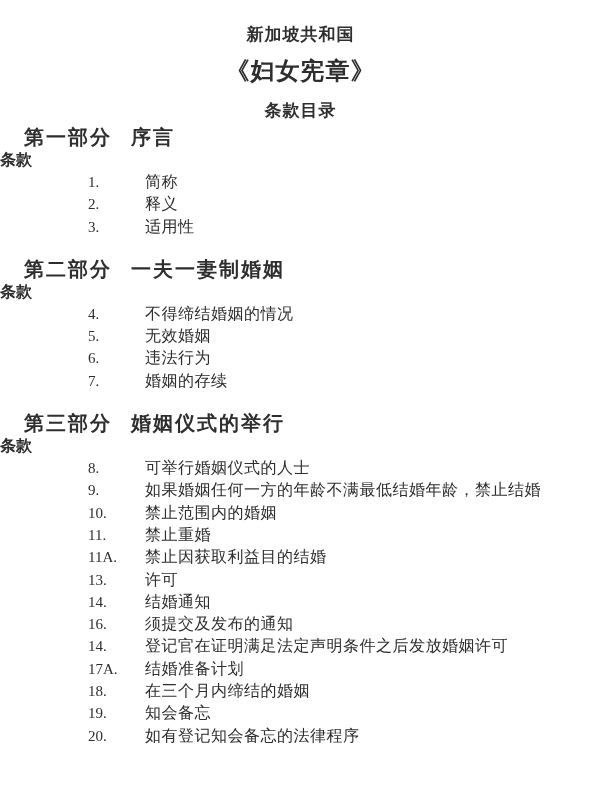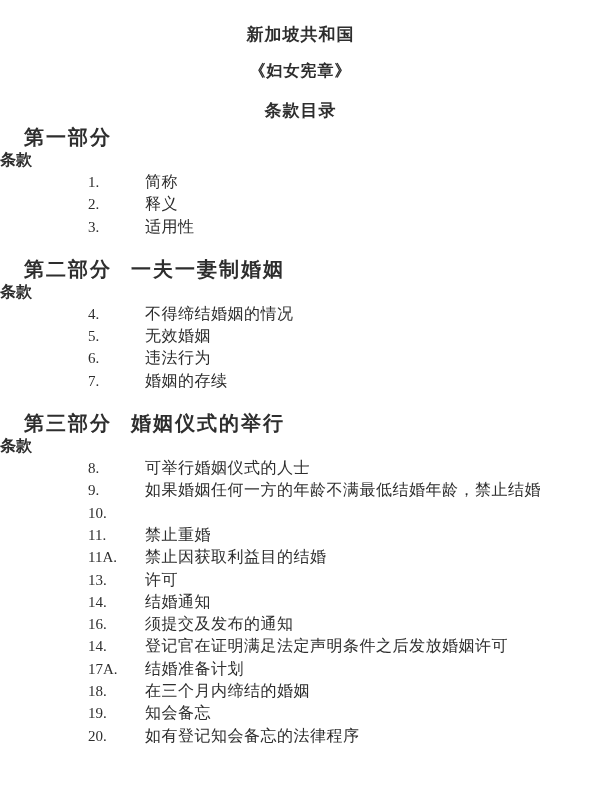--- a/index.html
+++ b/index.html
@@ -25,21 +25,21 @@
   }
   .hdr-country {
     margin-top: 25px;
     font-size: 17px;
     line-height: 20px;
     font-weight: 700;
     letter-spacing: 1px;
   }
   .hdr-title {
     margin-top: 12px;
-    font-size: 16px;
+    font-size: 24px;
     line-height: 28px;
     font-weight: 600;
     letter-spacing: 1px;
   }
   .hdr-toc {
     margin-top: 16px;
     font-size: 17px;
     line-height: 20px;
     font-weight: 700;
     letter-spacing: 1px;
@@ -98,20 +98,21 @@
 
   <div class="hdr hdr-title">《妇女宪章》</div>
 
   <div class="hdr hdr-toc">条款目录</div>
 
   <div class="parts">
 
       <section class="part">
         <div class="part-heading">
           <span class="part-label">第一部分</span>
+          <span class="part-title">序言</span>
         </div>
         <div class="provisions-label">条款</div>
         <div class="items">
 
             <div class="item">
               <span class="item-num">1.</span>
               <span class="item-text">简称</span>
             </div>
 
             <div class="item">
@@ -169,20 +170,21 @@
               <span class="item-text">可举行婚姻仪式的人士</span>
             </div>
 
             <div class="item">
               <span class="item-num">9.</span>
               <span class="item-text">如果婚姻任何一方的年龄不满最低结婚年龄，禁止结婚</span>
             </div>
 
             <div class="item">
               <span class="item-num">10.</span>
+              <span class="item-text">禁止范围内的婚姻</span>
             </div>
 
             <div class="item">
               <span class="item-num">11.</span>
               <span class="item-text">禁止重婚</span>
             </div>
 
             <div class="item">
               <span class="item-num">11A.</span>
               <span class="item-text">禁止因获取利益目的结婚</span>

